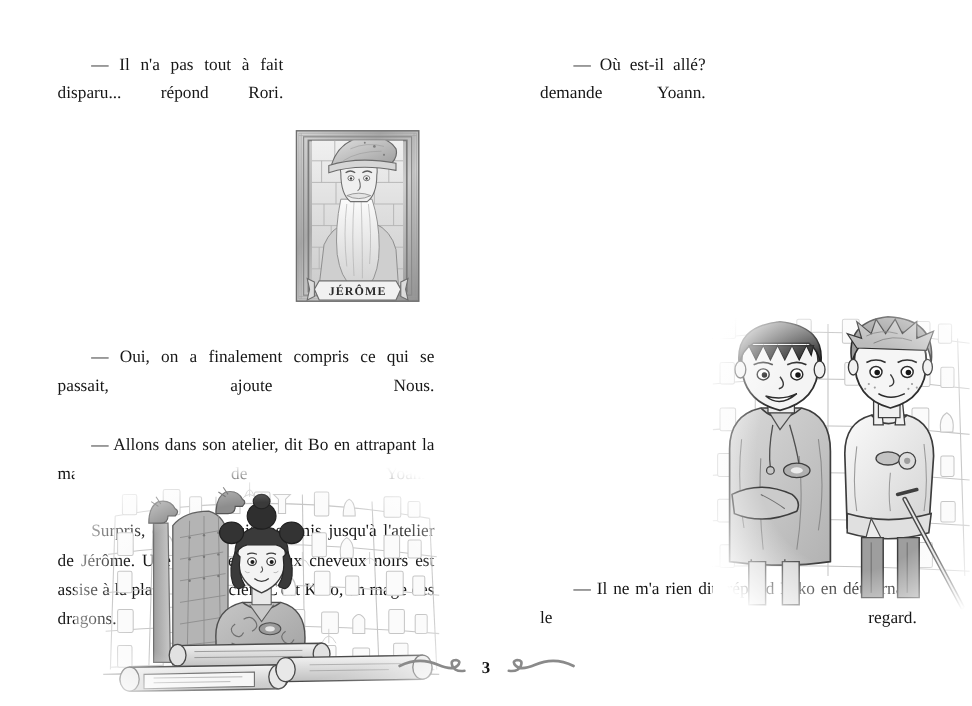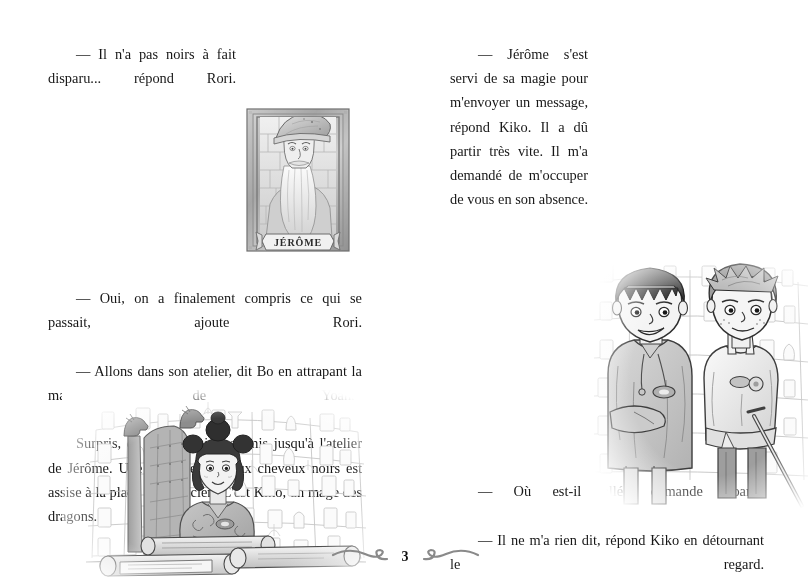--- a/index.html
+++ b/index.html
@@ -223,33 +223,32 @@
           <g>
             <path d="M20 126 L84 126 L88 133 L84 142 L20 142 L16 133 Z" fill="#f1f1f1" stroke="#6d6d6d" stroke-width="1"></path>
             <path d="M16 127 L10 124 L12 133 L10 142 L16 139 Z" fill="#dcdcdc" stroke="#6d6d6d" stroke-width="0.9"></path>
             <path d="M88 127 L94 124 L92 133 L94 142 L88 139 Z" fill="#dcdcdc" stroke="#6d6d6d" stroke-width="0.9"></path>
             <text x="52" y="137.5" text-anchor="middle" font-family="Liberation Serif, DejaVu Serif, serif" font-size="10" font-weight="bold" letter-spacing="0.9" fill="#2b2b2b">JÉRÔME</text>
           </g>
         </svg>
       </div>
     </div>
 
-    <p class="para">— Il n'a pas noirs à fait disparu... répond Rori.</p>
-    <p class="para">— Oui, on a finalement compris ce qui se passait, ajoute Rori.</p>
+    <p class="para">— Il n'a pas tout à fait disparu... répond Rori.</p>
+    <p class="para">— Oui, on a finalement compris ce qui se passait, ajoute Nous.</p>
     <p class="para">— Allons dans son atelier, dit Bo en attrapant la main de Yoann.</p>
     <p class="para">Surpris, ce dernier suit ses amis jusqu'à l'atelier de Jérôme. Une jeune femme aux cheveux noirs est assise à la place du magicien. C'est Kiko, un mage des dragons.</p>
 
     <div class="clear"></div>
   </div>
 
   <div class="column" id="col-right">
 
     <div class="float-right-img" style="width:176px;height:200px;margin:0;margin-top:213px;"></div>
 
-    <p class="para">— Jérôme s'est servi de sa magie pour m'envoyer un message, répond Kiko. Il a dû partir très vite. Il m'a demandé de m'occuper de vous en son absence.</p>
     <p class="para">— Où est-il allé? demande Yoann.</p>
     <p class="para">— Il ne m'a rien dit, répond Kiko en détournant le regard.</p>
 
     <div class="clear"></div>
   </div>
 
   <svg id="illus-kiko" viewBox="0 0 330 196" xmlns="http://www.w3.org/2000/svg">
     <defs>
       <linearGradient id="kFade" x1="0" y1="0" x2="0" y2="1">
         <stop offset="0%" stop-color="#ffffff" stop-opacity="1"></stop>

